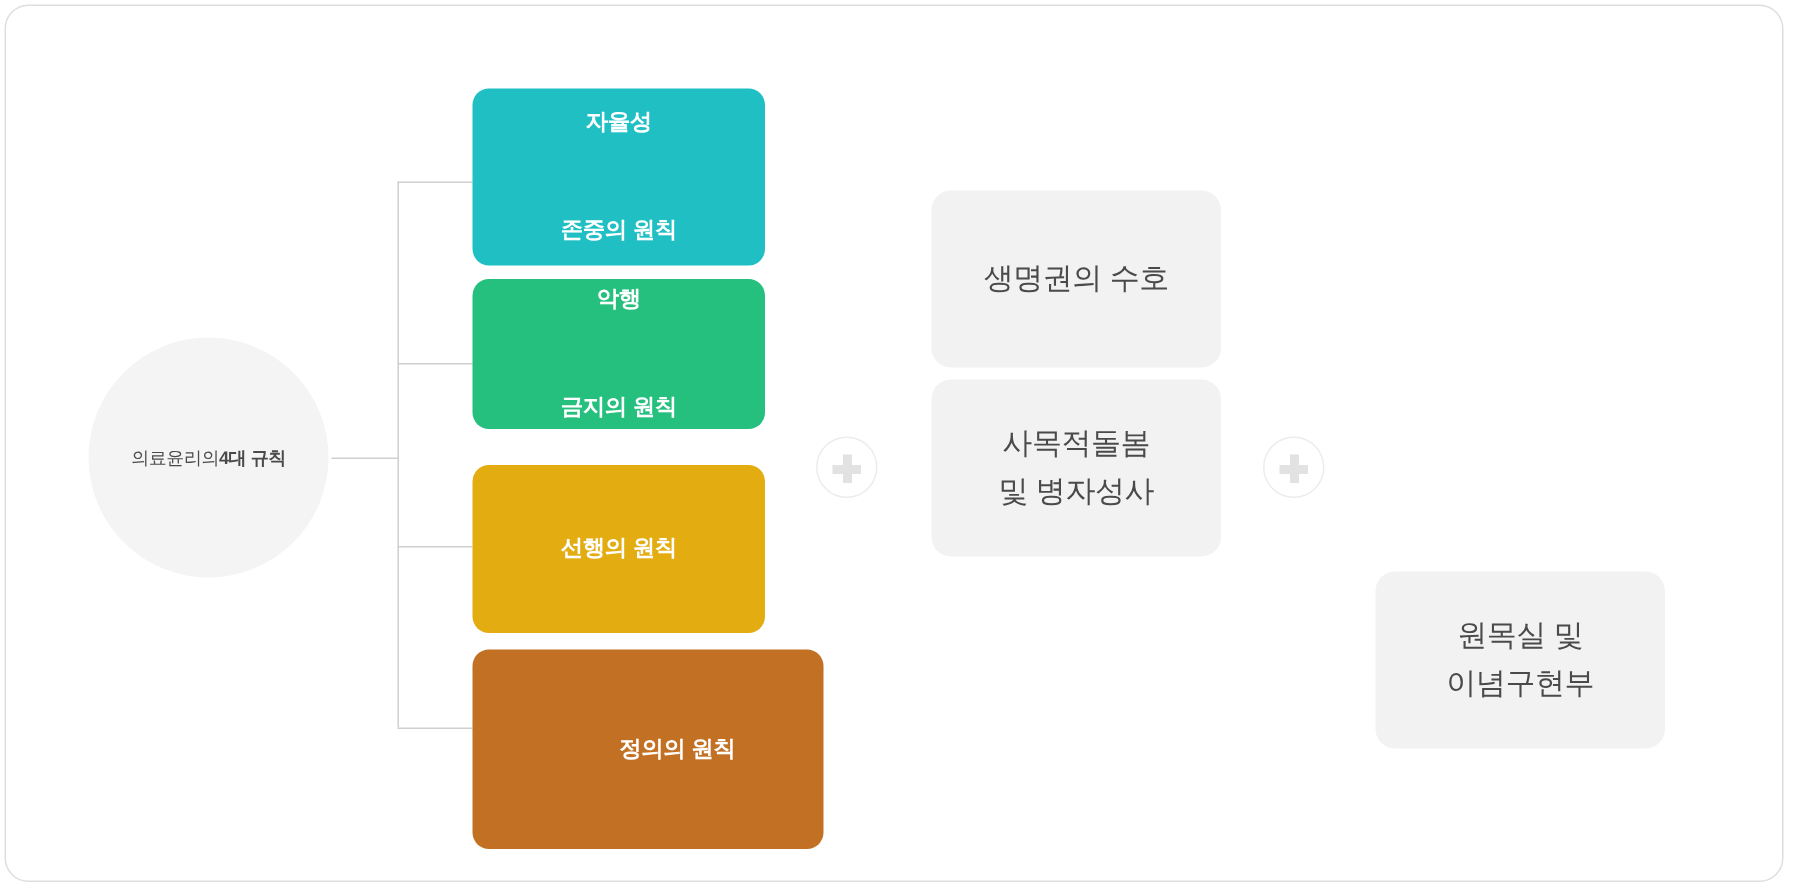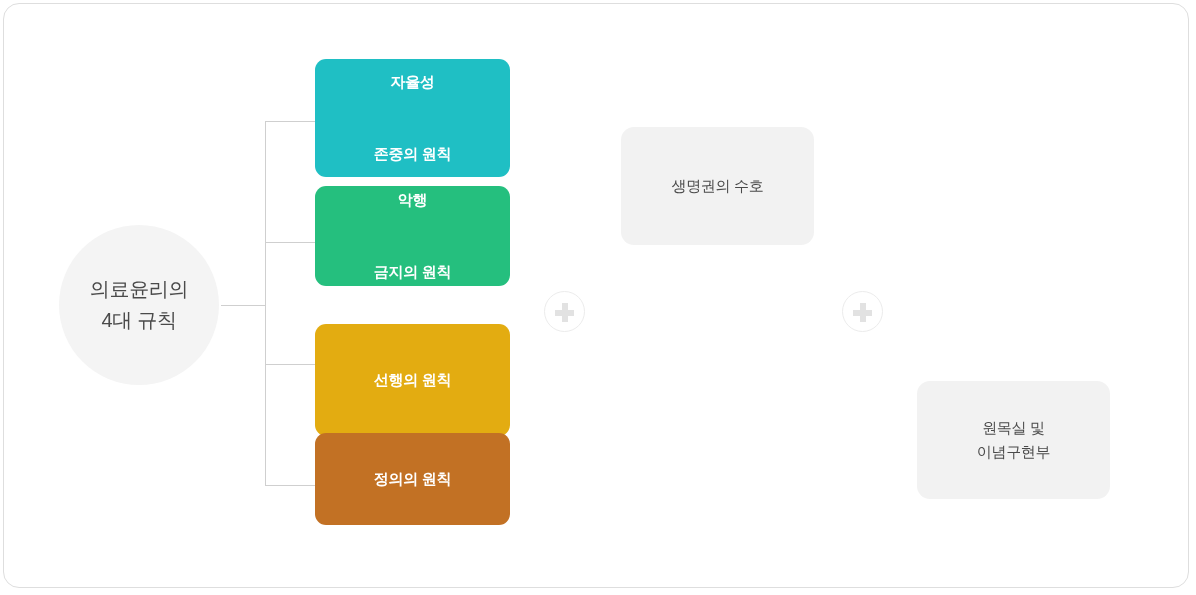--- a/index.html
+++ b/index.html
@@ -37,31 +37,31 @@
   
   .root-circle {
     position: absolute;
     left: 59px;
     top: 225px;
     width: 160px;
     height: 160px;
     border-radius: 50%;
     background: #f4f4f4;
     display: flex;
-    flex-direction: column;
+    flex-direction: row;
     align-items: center;
     justify-content: center;
     text-align: center;
     color: #4a4a4a;
-    font-size: 20px;
+    font-size: 12px;
     line-height: 1.55;
     letter-spacing: -0.3px;
   }
   .root-circle .ln { display: block; }
-  .root-circle .ln2 { font-weight: normal; }
+  .root-circle .ln2 { font-weight: bold; }
 
   
   .tree-line {
     position: absolute;
     background: #cfcfcf;
   }
   .tree-vert {
     left: 265px;
     top: 121px;
     width: 1px;
@@ -105,21 +105,21 @@
     width: 193px;
     height: 118px;
     border-radius: 13px;
     background: #f2f2f2;
     display: flex;
     flex-direction: column;
     align-items: center;
     justify-content: center;
     text-align: center;
     color: #4a4a4a;
-    font-size: 15px;
+    font-size: 20px;
     line-height: 1.6;
     letter-spacing: -0.3px;
   }
   .gcard .ln { display: block; }
 
   .col-mid { left: 621px; }
   .col-right { left: 917px; }
 
   .row-1 { top: 127px; }
   .row-2 { top: 253px; }
@@ -175,38 +175,42 @@
   </div>
 
   <div class="pcard" id="pcard-0" style="background: rgb(31, 191, 196); top: 59px; height: 118px;">
     <span class="ln">자율성</span>
     <span class="ln">존중의 원칙</span>
   </div>
   <div class="pcard" id="pcard-1" style="background: rgb(37, 191, 126); top: 186px; height: 100px;">
     <span class="ln">악행</span>
     <span class="ln">금지의 원칙</span>
   </div>
-  <div class="pcard" id="pcard-2" style="background: rgb(227, 172, 17); top: 324px; height: 112px;">
+  <div class="pcard" id="pcard-2" style="background: rgb(227, 172, 17); top: 310px; height: 112px;">
     <span class="ln">선행의 원칙</span>
 
   </div>
-  <div class="pcard" id="pcard-3" style="background: rgb(194, 113, 36); top: 433px; height: 92px;">
+  <div class="pcard" id="pcard-3" style="background: rgb(194, 113, 36); top: 433px; height: 133px; padding-left: 39px;">
     <span class="ln">정의의 원칙</span>
 
   </div>
 
   <div class="plus-badge plus-1">
     <span class="bar bar-h"></span>
     <span class="bar bar-v"></span>
   </div>
 
   <div class="gcard col-mid row-1">
     <span class="ln">생명권의 수호</span>
 
   </div>
+  <div class="gcard col-mid row-2">
+    <span class="ln">사목적돌봄</span>
+    <span class="ln">및 병자성사</span>
+  </div>
 
   <div class="plus-badge plus-2">
     <span class="bar bar-h"></span>
     <span class="bar bar-v"></span>
   </div>
 
   <div class="gcard col-right row-3">
     <span class="ln">원목실 및</span>
     <span class="ln">이념구현부</span>
   </div>

